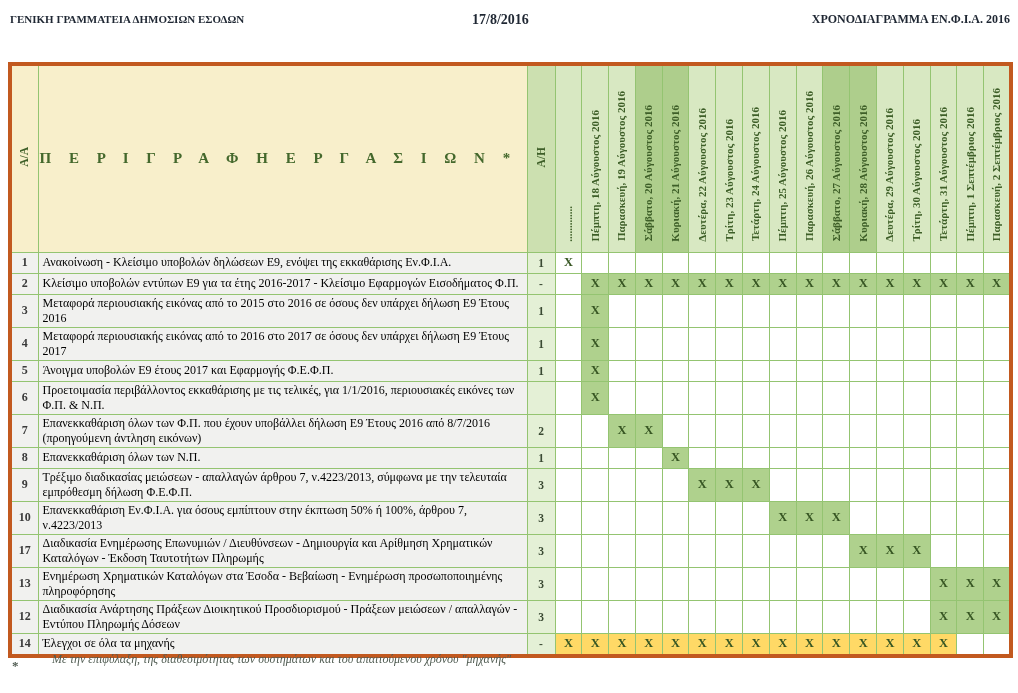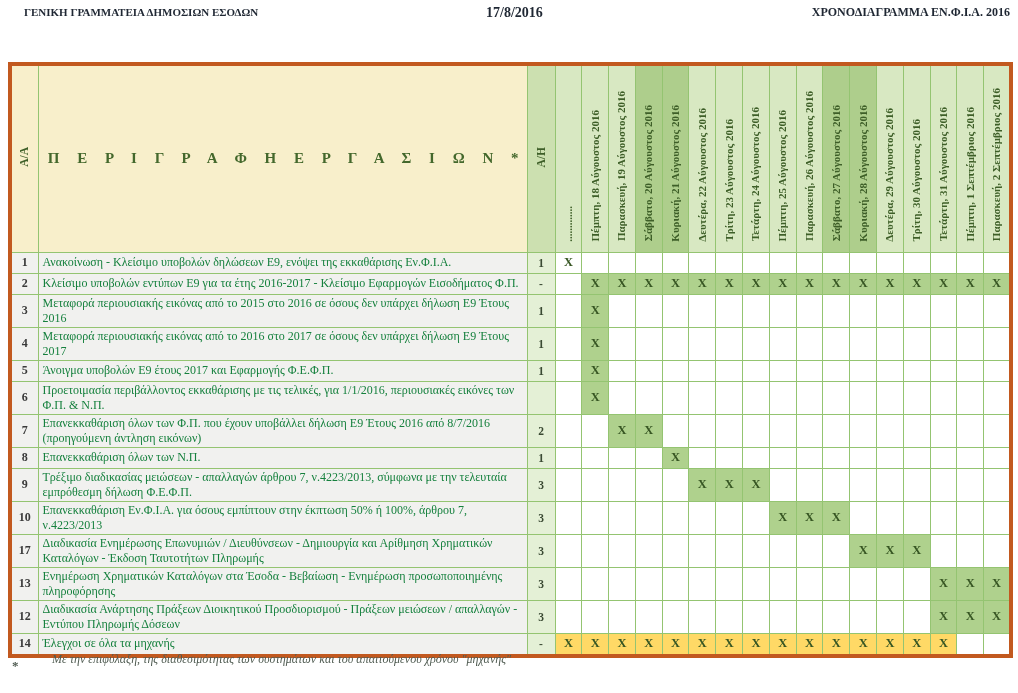--- a/index.html
+++ b/index.html
@@ -1,42 +1,42 @@
 <!DOCTYPE html>
 <html><head>
 <meta charset="utf-8">
 <style>
   html,body{margin:0;padding:0;background:#fff;width:1018px;height:693px;overflow:hidden;
     font-family:"Liberation Serif","DejaVu Serif",serif;}
   .page{position:relative;width:1018px;height:693px;}
 
   
-  .top-header{position:absolute;top:5px;left:10px;right:8px;height:52px;margin-left:14px;}
+  .top-header{position:absolute;top:12px;left:10px;right:8px;height:52px;}
   .org div{font-size:11px;font-weight:bold;color:#1f2733;line-height:14px;white-space:nowrap;}
   .doc-date{position:absolute;top:0;left:462px;font-size:14px;font-weight:bold;color:#1f2733;text-align:center;}
   .doc-title{position:absolute;top:0;right:0;font-size:12px;font-weight:bold;color:#1f2733;}
 
   
   table{position:absolute;top:62px;left:8px;width:1001px;border-collapse:collapse;table-layout:fixed;
     border:4px solid #c2591f;}
   th,td{border:1px solid #94c471;overflow:hidden;}
   thead tr{height:188px;}
   th{font-weight:bold;color:#3e5f28;}
   th.aa,th.ah{background:#cce0b0;text-align:center;vertical-align:middle;}
   th.aa{background:#f8efcb;}
-  th.desc{background:#f8efcb;text-align:right;vertical-align:middle;
+  th.desc{background:#f8efcb;text-align:left;vertical-align:middle;
     font-size:15px;letter-spacing:7px;color:#44682c;}
   th.datecol{background:#d8e8c2;text-align:center;vertical-align:bottom;padding-bottom:6px;}
   th.datecol.wknd{background:#aece8c;}
   .vert{writing-mode:vertical-rl;transform:rotate(180deg);display:inline-block;
     white-space:nowrap;font-size:11px;line-height:11px;}
   th.aa .vert,th.ah .vert{font-size:11.5px;}
 
   td.num{background:#f1f1ef;text-align:center;font-weight:bold;font-size:12px;color:#3a3a3a;}
-  td.desc{background:#f1f1ef;font-size:12px;line-height:15px;color:#15803d;padding:1px 4px;text-align:left;}
+  td.desc{background:#f1f1ef;font-size:12px;line-height:15px;color:#000000;padding:1px 4px;text-align:left;}
   td.ah{background:#e4f0d6;text-align:center;font-weight:bold;font-size:11.5px;color:#3a4a33;}
   td.grid{background:#ffffff;text-align:center;font-weight:bold;font-size:12.5px;color:#375623;
     height:20px;padding:0;}
   td.grid.fill-green{background:#afd18d;}
   td.grid.fill-yellow{background:#ffd966;}
 
   
   .footnote{position:absolute;top:652px;left:12px;width:620px;color:#4f5b51;}
   .footnote .ast{position:absolute;left:0;top:6px;font-size:13px;font-weight:bold;font-style:normal;}
   .note-lines{margin-left:40px;font-style:italic;font-size:12px;line-height:15px;}

